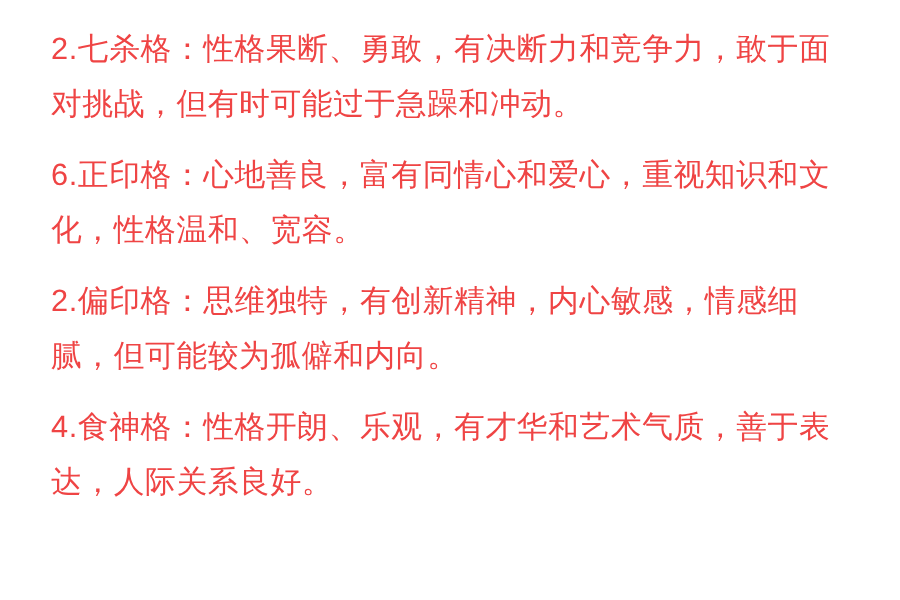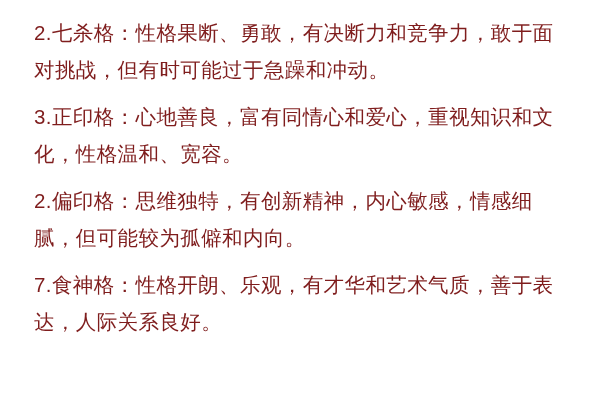--- a/index.html
+++ b/index.html
@@ -17,35 +17,35 @@
     box-sizing: border-box;
     width: 600px;
     height: 400px;
     padding: 14px 26px 10px 34px;
     background: #ffffff;
     display: flex;
     flex-direction: column;
     justify-content: flex-start;
   }
   .para {
-    color: #7f1d1d;
+    color: #ef4444;
     font-size: 20.5px;
     line-height: 37px;
     letter-spacing: 0.4px;
     margin: 0;
     padding: 0;
     text-align: left;
     white-space: pre-wrap;
     word-break: break-all;
   }
   .para + .para {
     margin-top: 10px;
   }
 </style>
 </head>
 <body>
 
 <div class="page">
   <p class="para">2.七杀格：性格果断、勇敢，有决断力和竞争力，敢于面对挑战，但有时可能过于急躁和冲动。</p>
-  <p class="para">3.正印格：心地善良，富有同情心和爱心，重视知识和文化，性格温和、宽容。</p>
+  <p class="para">6.正印格：心地善良，富有同情心和爱心，重视知识和文化，性格温和、宽容。</p>
   <p class="para">2.偏印格：思维独特，有创新精神，内心敏感，情感细腻，但可能较为孤僻和内向。</p>
-  <p class="para">7.食神格：性格开朗、乐观，有才华和艺术气质，善于表达，人际关系良好。</p>
+  <p class="para">4.食神格：性格开朗、乐观，有才华和艺术气质，善于表达，人际关系良好。</p>
 </div>
 
 </body></html>

